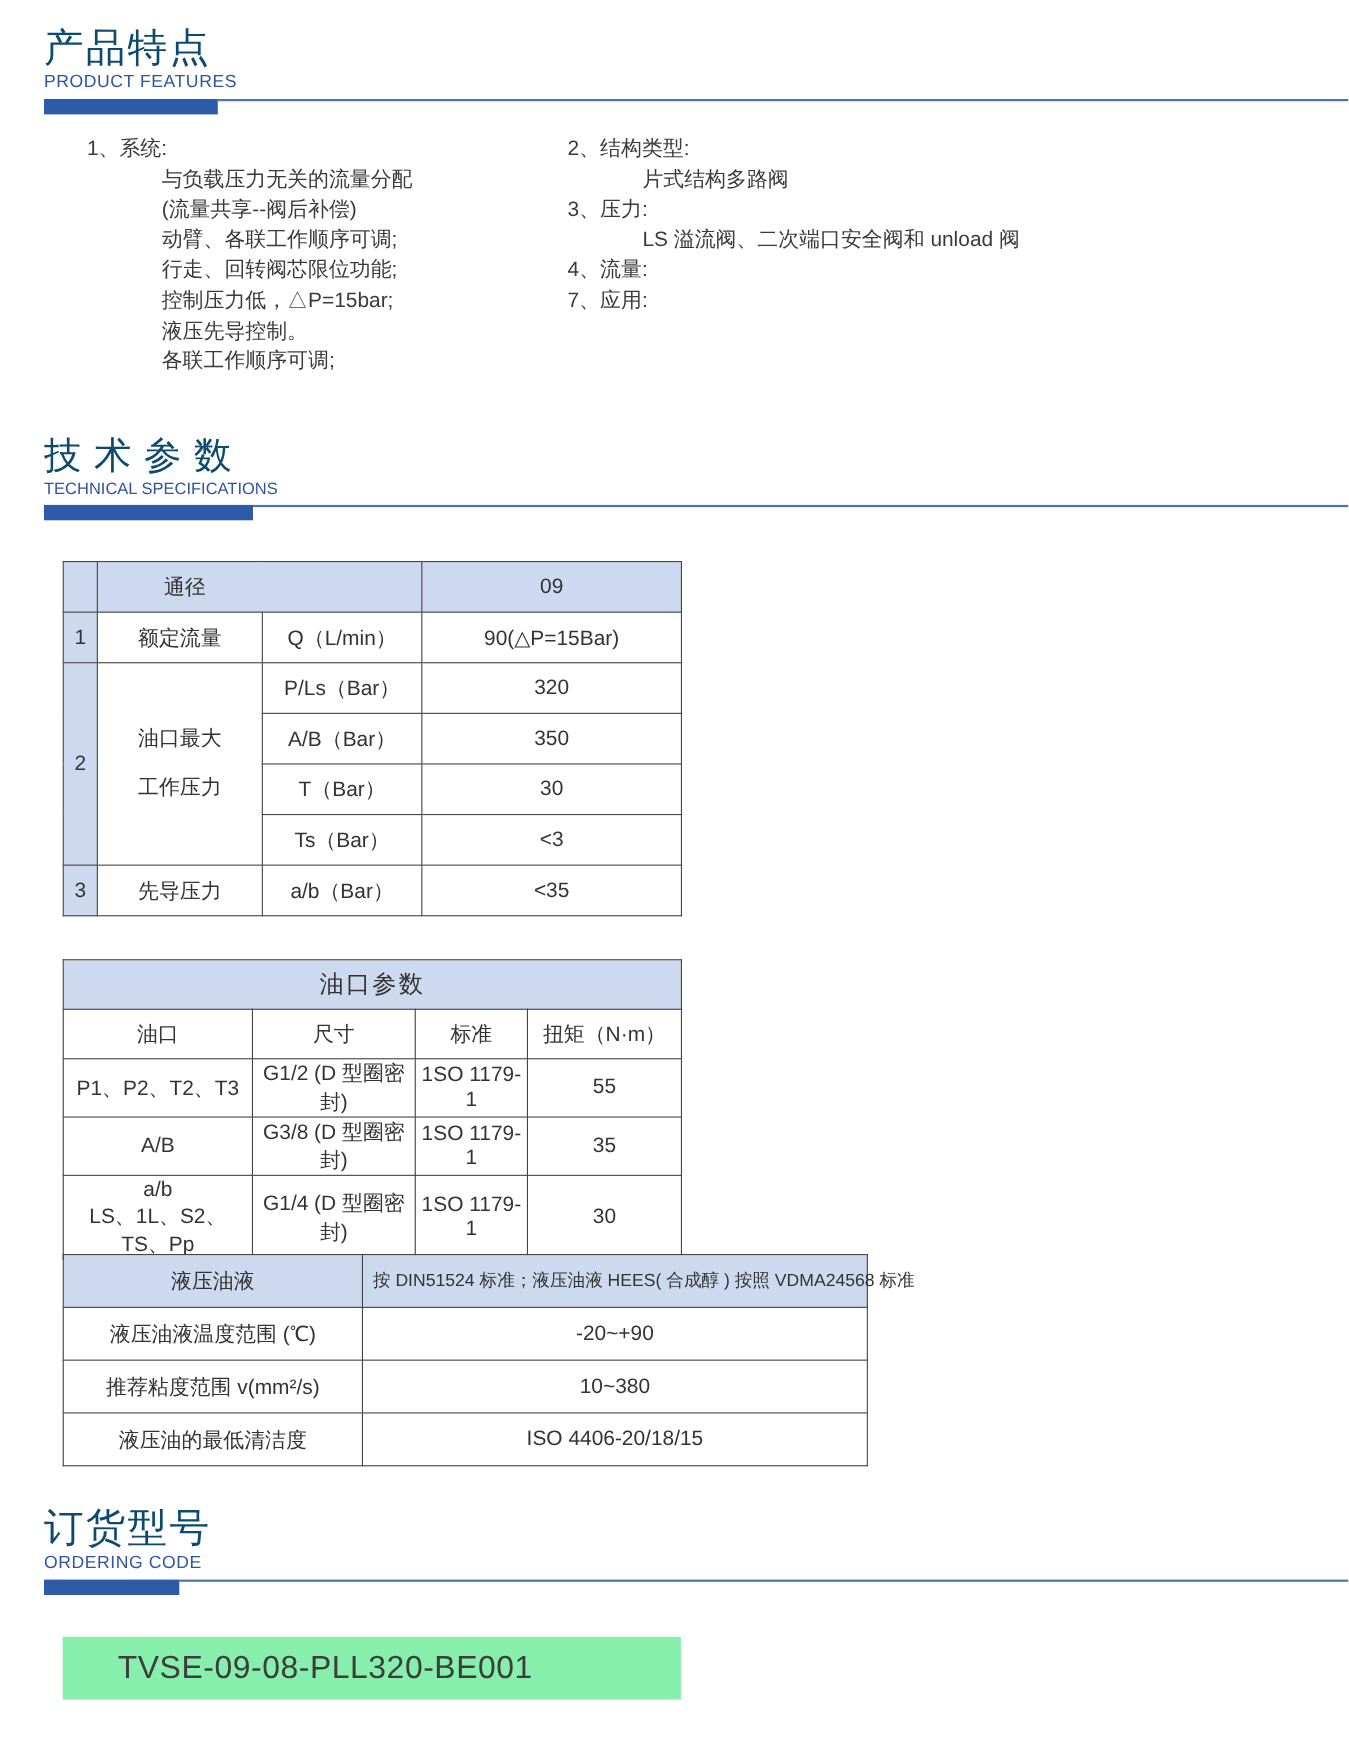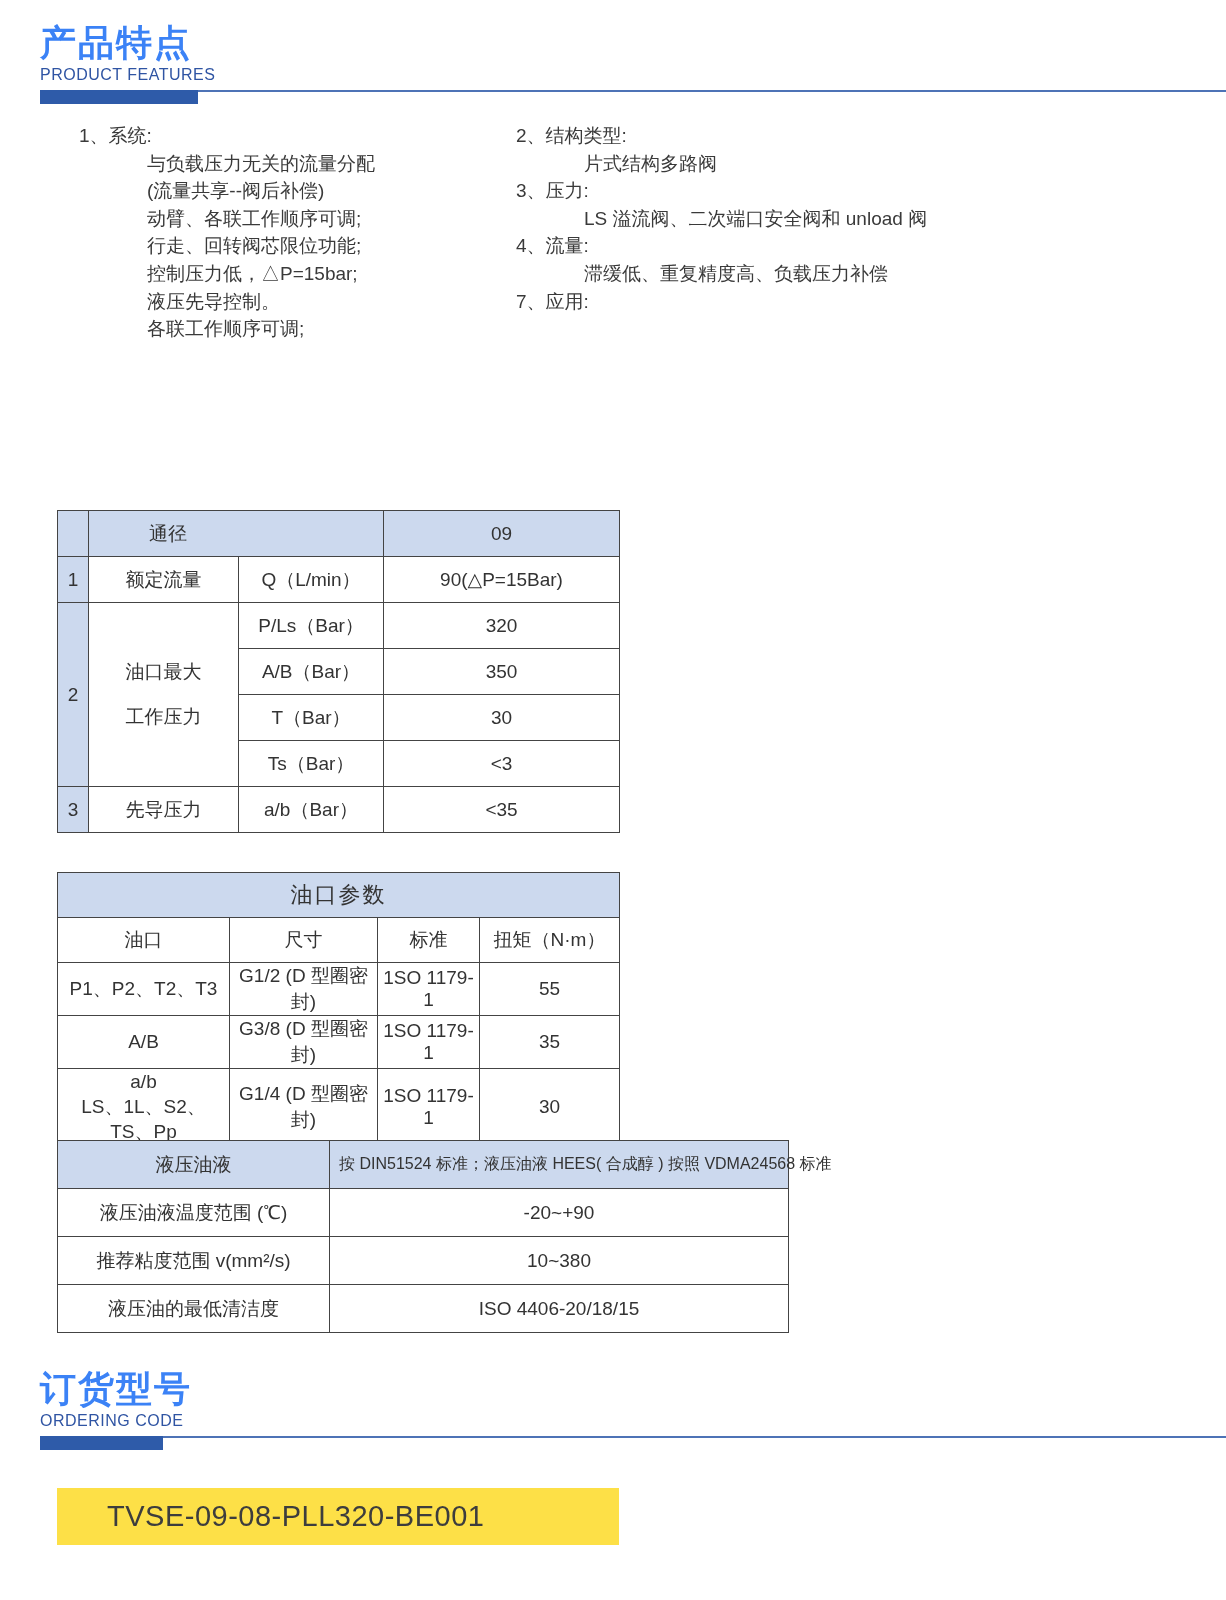--- a/index.html
+++ b/index.html
@@ -9,21 +9,21 @@
     width:1226px; height:1600px;
     background:#ffffff;
     font-family:"Liberation Sans", sans-serif;
     color:#3a3a3a;
     overflow:hidden;
   }
 
   
   .sec-header { position:absolute; left:40px; width:1186px; }
   .sec-header .zh {
-    color:#3b82f6; font-weight:bold; font-size:36px; line-height:1.08;
+    color:#0c4a6e; font-weight:normal; font-size:36px; line-height:1.08;
     letter-spacing:2px;
   }
   .sec-header .en {
     color:#2f54a3; font-size:16px; line-height:1.15; margin-top:3px;
     letter-spacing:0.5px; font-weight:normal;
   }
   .sec-header.s2 .zh { font-size:34px; letter-spacing:1px; }
   .sec-header.s2 .en { font-size:15px; letter-spacing:0; }
   .rule { display:flex; align-items:flex-start; margin-top:6px; width:100%; }
   .rule .bar { height:14px; background:#2e5ba9; }
@@ -56,21 +56,21 @@
   #port-table { top:872px; left:57px; width:562px; }
   #port-table td.title-cell { font-size:22px; letter-spacing:2px; }
 
   #oil-table { top:1140px; left:57px; width:731px; }
   #oil-table tr { height:48px; }
   #oil-table td.left-text { text-align:right; padding-left:9px; font-size:16px; white-space:nowrap; }
 
   
   .order-box {
     position:absolute; top:1488px; left:57px; width:562px; height:57px;
-    background:#fde047; display:flex; align-items:center;
+    background:#86efac; display:flex; align-items:center;
   }
   .order-box .code {
     font-size:29px; color:#3d3d3d; padding-left:50px; letter-spacing:0.5px;
   }
 
   
   #h-features { top:24px; }
   #h-specs   { top:396px; }
   #h-order   { top:1370px; }
 </style>
@@ -98,25 +98,32 @@
       <div class="feat-line">控制压力低，△P=15bar;</div>
       <div class="feat-line">液压先导控制。</div>
       <div class="feat-line">各联工作顺序可调;</div>
     </div>
     <div class="feat-col right">
       <div class="feat-heading">2、结构类型:</div>
       <div class="feat-line">片式结构多路阀</div>
       <div class="feat-heading">3、压力:</div>
       <div class="feat-line">LS 溢流阀、二次端口安全阀和 unload 阀</div>
       <div class="feat-heading">4、流量:</div>
-      <div class="feat-line">滞缓低、重复精度高、负载压力补偿</div>
       <div class="feat-heading">7、应用:</div>
     </div>
   </div>
 
+  <div class="sec-header s2" id="h-specs">
+    <div class="zh">技 术 参 数</div>
+    <div class="en">TECHNICAL SPECIFICATIONS</div>
+    <div class="rule">
+      <div class="bar w2"></div>
+      <div class="line"></div>
+    </div>
+  </div>
 
   <table class="tbl" id="spec-table">
     <colgroup>
         <col style="width:31px">
         <col style="width:150px">
         <col style="width:145px">
         <col style="width:236px">
       </colgroup>
     <tbody>
         <tr>

